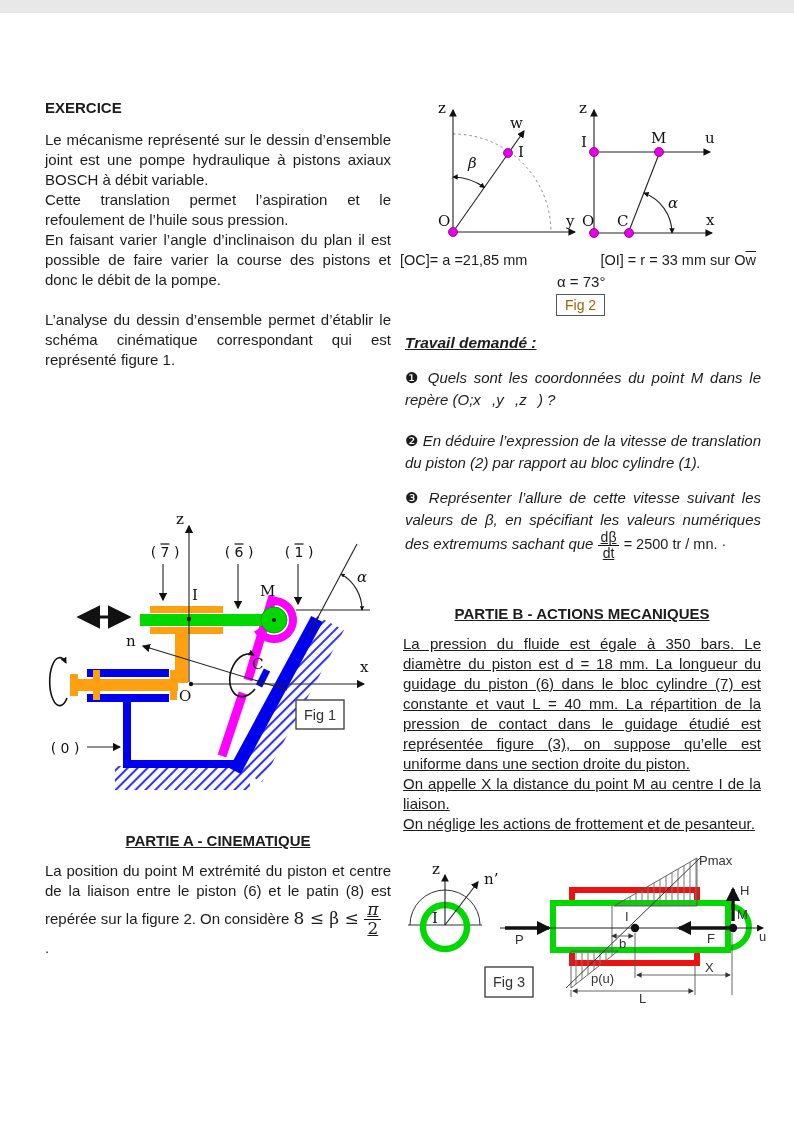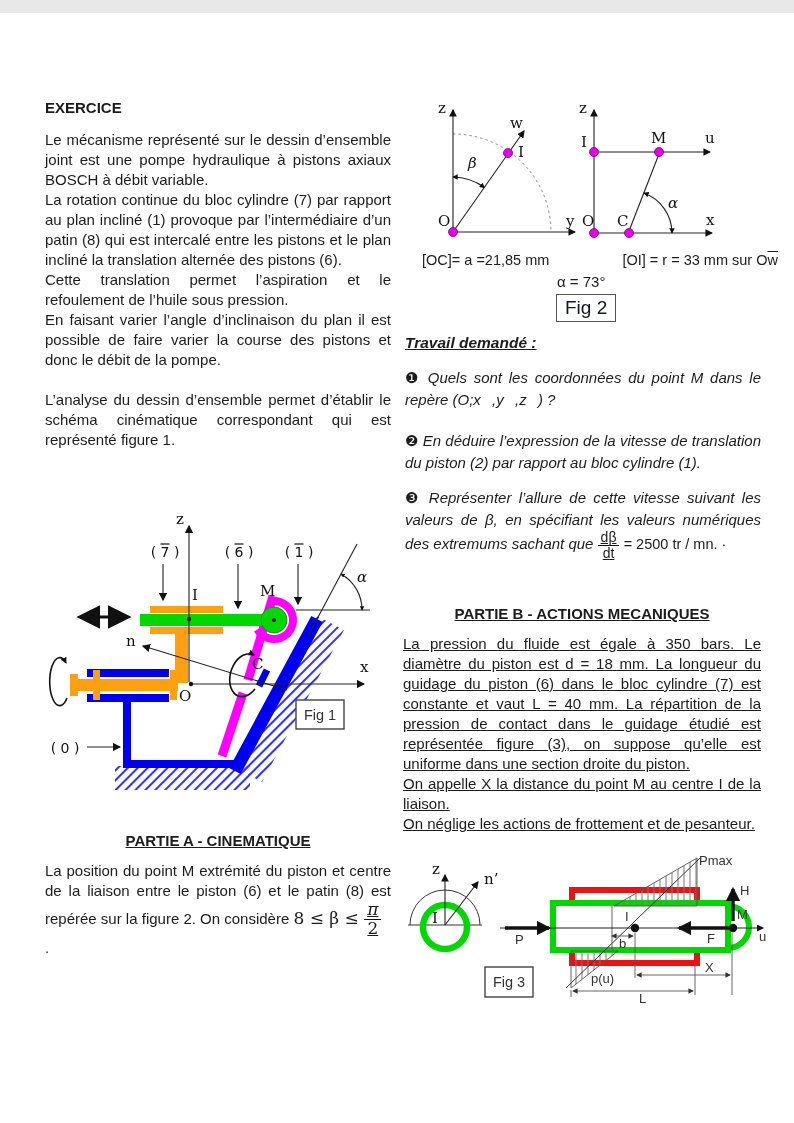--- a/index.html
+++ b/index.html
@@ -15,42 +15,41 @@
   .q-bullet{font-style:normal;font-size:15px;}
   .travail{font-style:italic;font-weight:bold;font-size:15.5px;text-decoration:underline;}
   .frac{display:inline-block;vertical-align:middle;text-align:center;font-style:normal;line-height:1.05;text-decoration:underline;}
   .frac .num{display:block;border-bottom:1.4px solid #111;padding:0 3px;}
   .frac .den{display:block;}
   .q-frac{font-family:"Liberation Sans",sans-serif;font-size:14px;}
   .math-serif{font-family:"DejaVu Serif",serif;font-size:17px;font-style:normal;}
   .math-serif .it{font-style:italic;}
   .obar{text-decoration:overline;}
   .fig-vals{font-size:14.5px;display:flex;justify-content:space-between;}
-  .figbox{display:inline-block;border:1.6px solid #555;padding:2px 8px;font-size:19px;color:#0f172a;text-align:right;}
+  .figbox{display:inline-block;border:1.6px solid #555;padding:2px 8px;font-size:14px;color:#a16207;text-align:right;}
   svg text{font-family:"DejaVu Serif",serif;font-size:15px;fill:#111;}
   svg text.gk{font-style:italic;}
   svg text.pnum{font-family:"DejaVu Sans",sans-serif;font-size:14px;}
   svg text.figcap{font-family:"Liberation Sans",sans-serif;font-size:14.5px;fill:#333;}
   svg text.dim{font-family:"Liberation Sans",sans-serif;font-size:13px;fill:#333;}
   .c-blue{fill:#0000EE;}  .s-blue{stroke:#0000EE;}
   .c-orange{fill:#FFA010;} .c-green{fill:#00D800;} .s-green{stroke:#00D800;}
   .s-mag{stroke:#FF00FF;} .s-red{stroke:#EE1111;}
   .thin{stroke:#222;stroke-width:1.1;fill:none;}
   .dimln{stroke:#555;stroke-width:0.9;fill:none;}
 </style>
 </head>
 <body>
 
 <div class="page">
 
   <div class="abs h-bold" style="left:45px;top:86px;">EXERCICE</div>
 
   <div class="abs body-txt" style="left:45px;top:117px;width:346px;">
     <p>Le mécanisme représenté sur le dessin d’ensemble joint est une pompe hydraulique à pistons axiaux BOSCH à débit variable.</p>
-    <p>La rotation continue du bloc cylindre (7) par rapport au plan incliné (1) provoque par l’intermédiaire d’un patin (8) qui est intercalé entre les pistons et le plan incliné la translation alternée des pistons (6).</p>
     <p>Cette translation  permet l’aspiration et le refoulement de l’huile sous pression.</p>
     <p>En faisant varier l’angle d’inclinaison du plan il est possible de faire varier la course des pistons et donc le débit de la pompe.</p>
     <p style="margin-top:20px;">L’analyse du dessin d’ensemble permet d’établir le schéma cinématique correspondant qui est représenté figure 1.</p>
   </div>
 
   <svg class="abs" style="left:30px;top:485px;" width="365" height="315" viewBox="0 0 365 315">
     <defs>
       <marker id="a1" viewBox="0 0 10 10" refX="8.5" refY="5" markerWidth="7.5" markerHeight="7.5" orient="auto-start-reverse">
         <path d="M0 0 L10 5 L0 10 z" fill="#111"></path>
       </marker>
@@ -188,21 +187,21 @@
       <text x="176" y="49">I</text>
       <text x="246" y="45">M</text>
       <text x="300" y="45">u</text>
       <text x="177" y="128">O</text>
       <text x="212" y="128">C</text>
       <text x="263" y="110" class="gk">α</text>
       <text x="301" y="127">x</text>
     </g>
   </svg>
 
-  <div class="abs fig-vals" style="left:422px;top:239px;width:356px;">
+  <div class="abs fig-vals" style="left:400px;top:239px;width:356px;">
     <span>[OC]= a =21,85 mm</span>
     <span><span>[OI] = r = 33 mm sur O</span><span class="obar">w</span></span>
   </div>
   <div class="abs" style="left:557px;top:260px;font-size:15px;">α = 73°</div>
   <div class="abs figbox" style="left:556px;top:281px;">Fig 2</div>
 
   <div class="abs travail" style="left:405px;top:321px;">Travail demandé :</div>
 
   <div class="abs q-txt" style="left:405px;top:354px;width:356px;">
     <span class="q-bullet">❶</span><span> Quels sont les coordonnées du point M dans le repère (O;x⃗,y⃗,z⃗) ?</span>

